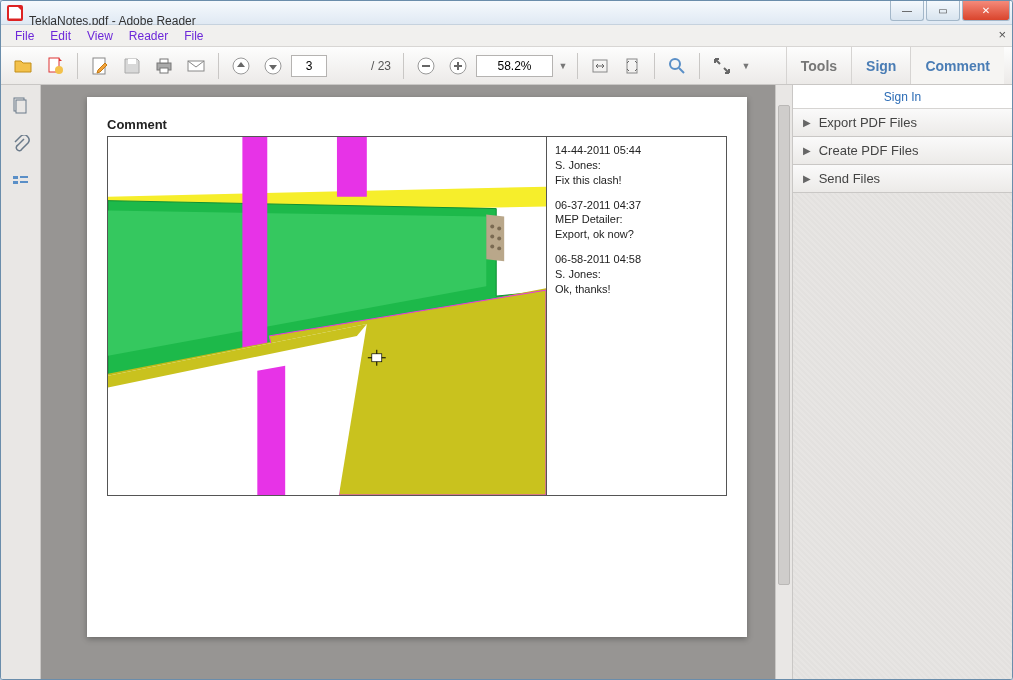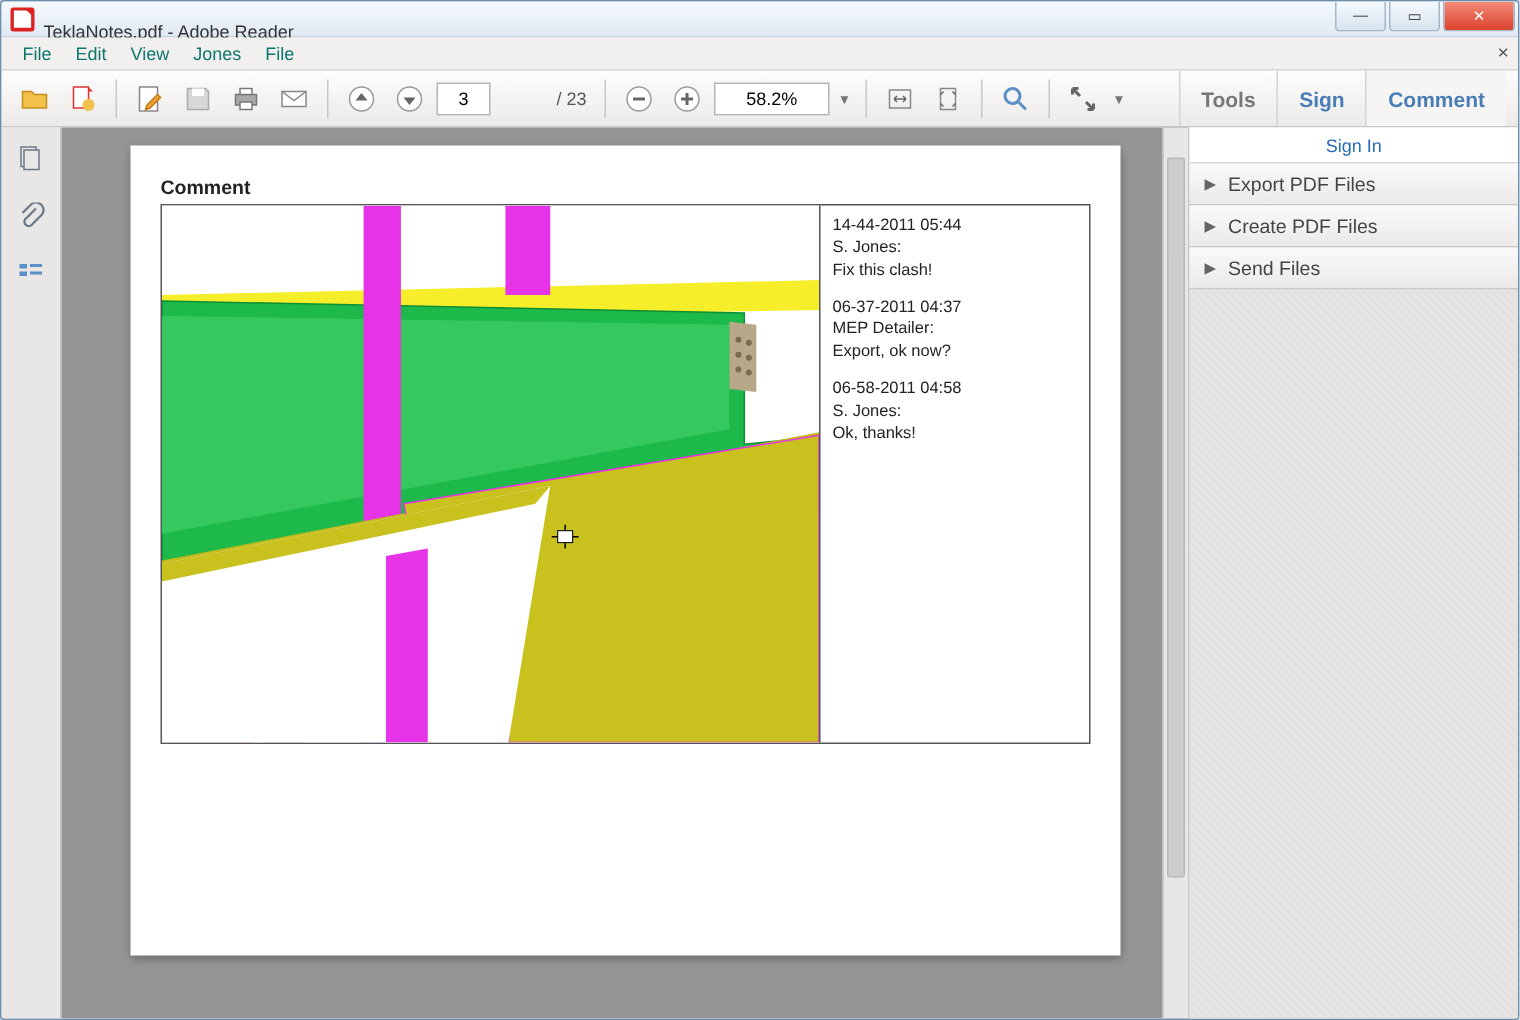--- a/index.html
+++ b/index.html
@@ -10,21 +10,21 @@
 .titlebar { height: 24px; background: linear-gradient(#f5f9fd,#e0e9f3); display: flex; align-items: center; padding: 0 6px; border-bottom: 1px solid #c6d2de; }
 .title-icon { width: 16px; height: 16px; background: #d22; border-radius: 2px; margin-right: 6px; position: relative; }
 .title-icon::after { content: ""; position: absolute; inset: 2px; background: #fff; clip-path: polygon(0 0,70% 0,100% 30%,100% 100%,0 100%); }
 .title-text { font-size: 12px; color: #333; flex: 1; margin-top: 16px; }
 .win-btns { display: flex; gap: 2px; position: absolute; right: 2px; top: 0; }
 .win-btn { width: 34px; height: 20px; background: linear-gradient(#f5f9fd,#d8e4ef); border: 1px solid #a3b7c9; border-top: none; border-radius: 0 0 3px 3px; display: flex; align-items: center; justify-content: center; font-size: 10px; color: #444; }
 .win-btn.close { background: linear-gradient(#f58a7a,#d9442c); color: #fff; width: 48px; }
 
 
 .menubar { height: 22px; background: #f1f0ee; display: flex; align-items: center; padding: 0 6px; border-bottom: 1px solid #d8d6d4; position: relative; }
-.menu-item { padding: 2px 8px; font-size: 12px; color: #0f766e; }
+.menu-item { padding: 2px 8px; font-size: 12px; color: #6d28d9; }
 .menubar-close { position: absolute; right: 6px; top: 2px; font-size: 13px; color: #555; }
 
 
 .toolbar { height: 38px; background: linear-gradient(#fdfdfd,#eceae8); border-bottom: 1px solid #c9c7c5; display: flex; align-items: center; padding: 0 8px; gap: 4px; }
 .toolbar .sep { width: 1px; height: 26px; background: #c9c7c5; margin: 0 4px; }
 .tb-btn { width: 28px; height: 28px; display: flex; align-items: center; justify-content: center; border-radius: 3px; }
 .tb-btn svg { width: 20px; height: 20px; }
 .page-input { width: 36px; height: 22px; border: 1px solid #b5b3b1; text-align: center; font-size: 12px; background: #fff; }
 .page-total { font-size: 12px; color: #555; padding: 0 4px; margin-left: 36px; }
 .zoom-input { width: 77px; height: 22px; border: 1px solid #b5b3b1; text-align: center; font-size: 12px; background: #fff; }
@@ -77,21 +77,21 @@
       <div class="win-btn">—</div>
       <div class="win-btn">▭</div>
       <div class="win-btn close">✕</div>
     </div>
   </div>
 
   <div class="menubar">
     <span class="menu-item">File</span>
     <span class="menu-item">Edit</span>
     <span class="menu-item">View</span>
-    <span class="menu-item">Jones</span>
+    <span class="menu-item">Reader</span>
     <span class="menu-item">File</span>
     <span class="menubar-close">×</span>
   </div>
 
   <div class="toolbar">
     <div class="tb-btn">
       <svg viewBox="0 0 20 20">
           <path d="M2 5h6l2 2h8v9H2z" fill="#f3c14b" stroke="#c28e1a"></path>
         </svg>
     </div>

